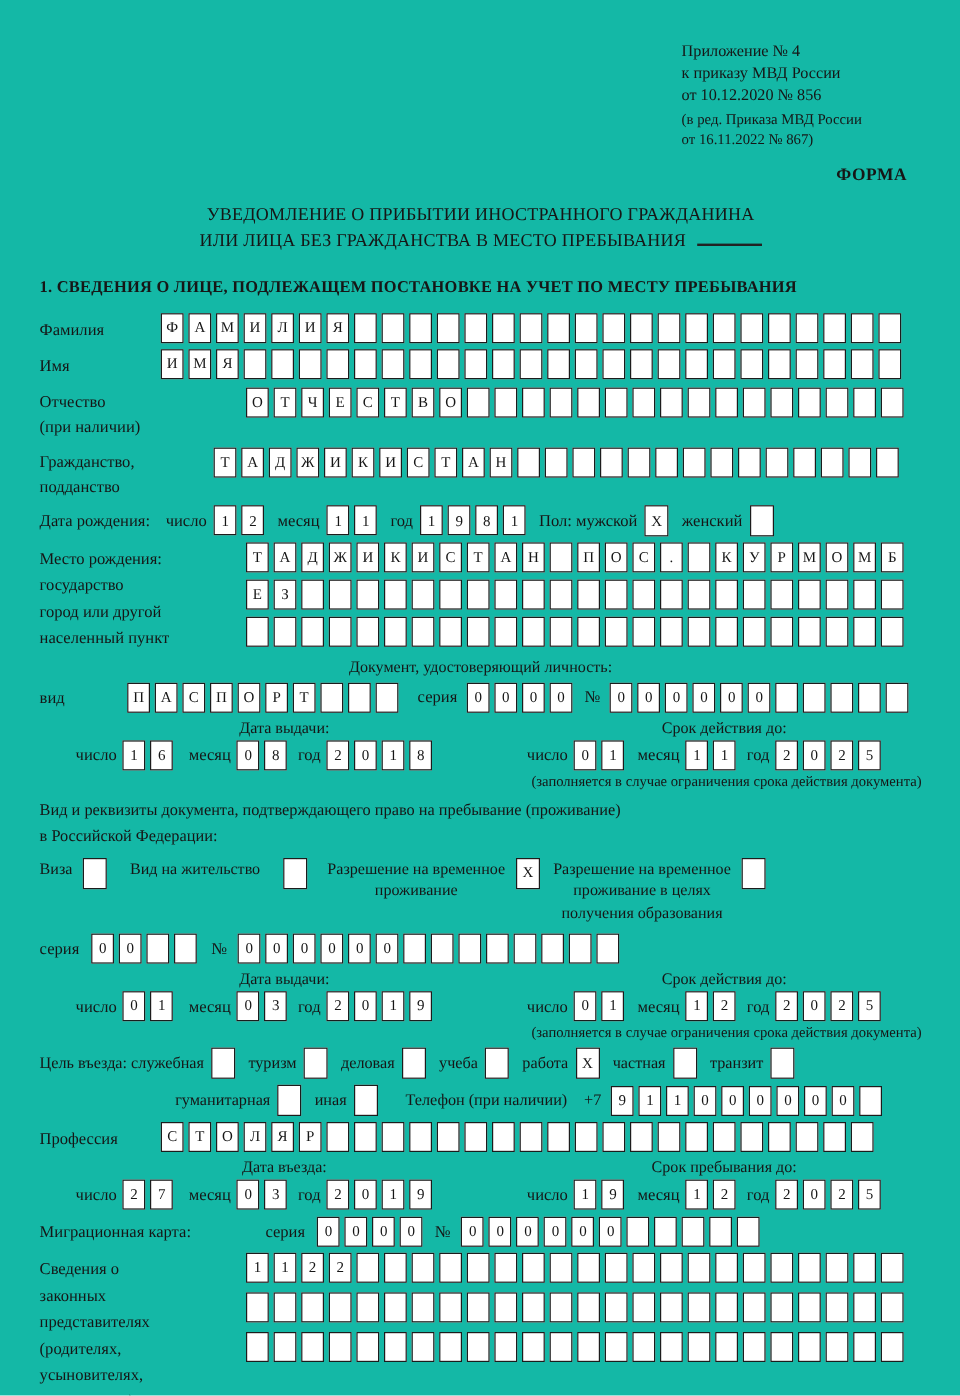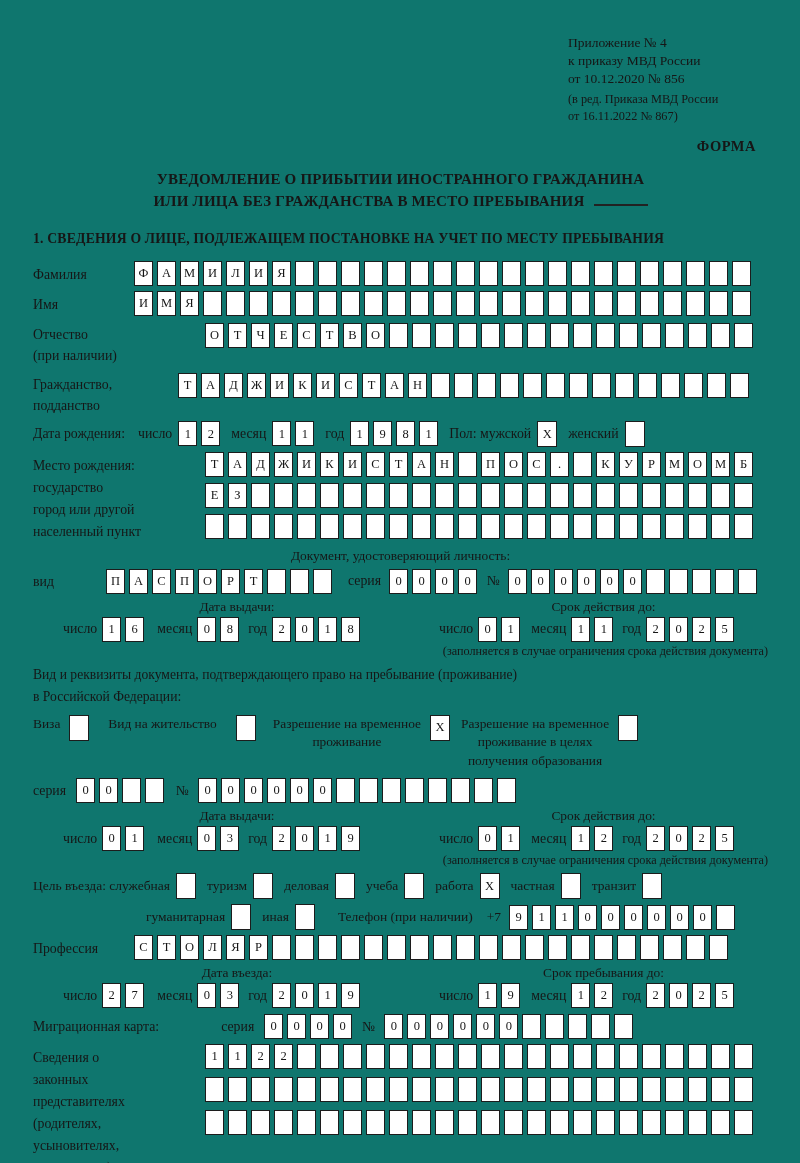--- a/index.html
+++ b/index.html
@@ -1,31 +1,31 @@
 <!DOCTYPE html>
 <html><head>
 <meta charset="utf-8">
 <style>
   * { box-sizing: border-box; margin: 0; padding: 0; }
   html,body { background:#fff; }
   .page {
     position: relative;
     width: 800px; height: 1163px;
     margin: 0 auto;
-    background: #0f766e;
+    background: #14b8a6;
     color: #161616;
     font-family: "Liberation Serif", "DejaVu Serif", serif;
     padding: 34px 32px 10px 33px;
     overflow: hidden;
   }
   .hdr { margin-left: auto; width: 200px; font-size: 13.5px; line-height: 1.32; }
   .hdr .amend { font-size: 12.3px; }
   .hdr .amend.first { margin-top: 4px; }
   .forma { text-align: right; padding-right: 12px; font-weight: bold; font-size: 14.5px; margin-top: 14px; letter-spacing: .5px; }
-  .title { margin-top: 13px; text-align: center; font-weight: bold; font-size: 15px; line-height: 1.5; letter-spacing: .2px; }
+  .title { margin-top: 13px; text-align: center; font-weight: normal; font-size: 15px; line-height: 1.5; letter-spacing: .2px; }
   .uline { display: inline-block; width: 54px; border-bottom: 2.2px solid #222; margin-left: 9px; }
   .sec { font-weight: bold; font-size: 13.7px; margin-top: 18px; margin-bottom: 14px; letter-spacing: .2px; }
 
   .frow { display: flex; align-items: flex-start; margin-bottom: 5px; font-size: 13.8px; }
   .flabel { flex-shrink: 0; padding-top: 3px; line-height: 21px; }
   .w100 { width: 101px; } .w145 { width: 145px; } .w172 { width: 172px; } .w70 { width: 73px; }
 
   .cells { display: inline-flex; gap: 4px; flex-shrink: 0; }
   .cell {
     display: inline-flex; align-items: center; justify-content: center;

